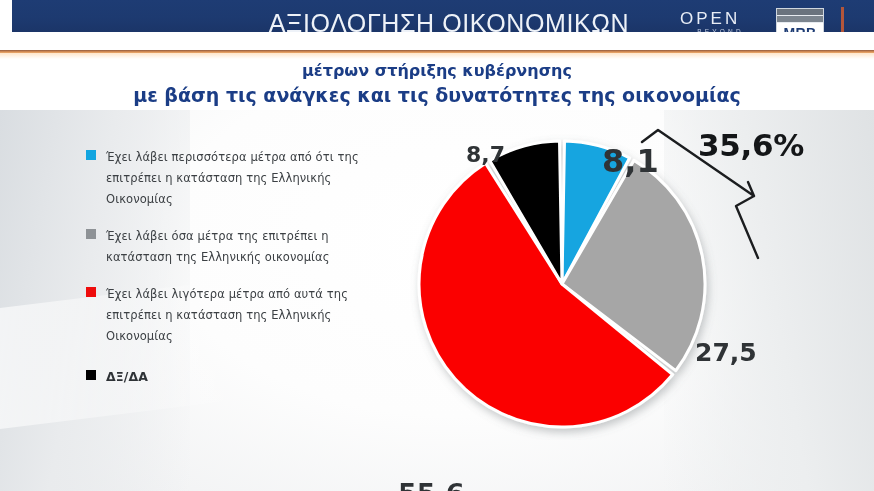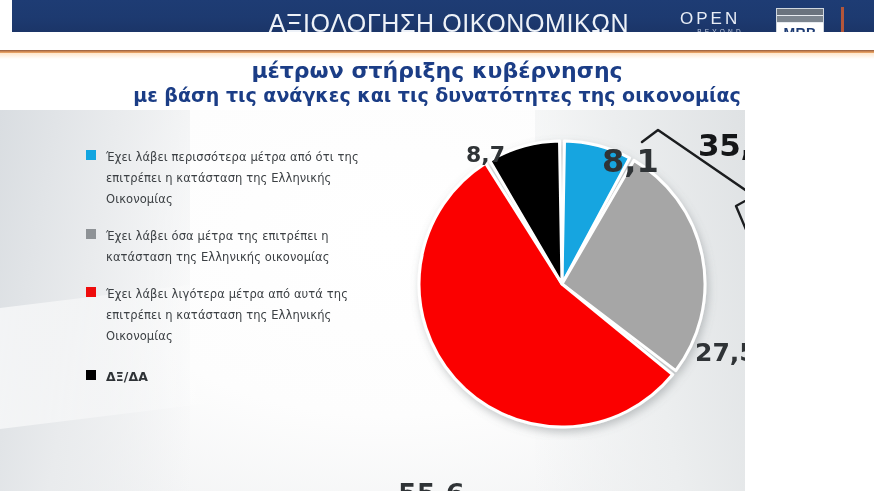--- a/index.html
+++ b/index.html
@@ -75,26 +75,26 @@
   .subtitle-wrap {
     position:absolute; left:0; top:58px; width:874px; height:52px;
     text-align:center;
   }
   .subtitle-line {
     font-family:"DejaVu Sans", sans-serif;
     font-weight:700;
     color:#1b3d86;
     line-height:25px;
   }
-  .subtitle-1 { font-size:22px; }
+  .subtitle-1 { font-size:16px; }
   .subtitle-2 { font-size:19px; }
 
   
   .stage {
-    position:absolute; left:0; top:110px; width:745px; height:381px;
+    position:absolute; left:0; top:110px; width:874px; height:381px;
     background:
       radial-gradient(ellipse 680px 420px at 52% 34%, #ffffff 0%, #fdfdfd 42%, #f2f3f4 74%, #e7e9ea 100%);
     overflow:hidden;
   }
   .stage-tint-l {
     position:absolute; left:0; top:0; width:190px; height:381px;
     background:linear-gradient(100deg,#d9dde1 0%,#e9ebed 45%,rgba(245,246,247,0) 100%);
   }
   .stage-tint-r {
     position:absolute; right:0; top:0; width:210px; height:381px;

